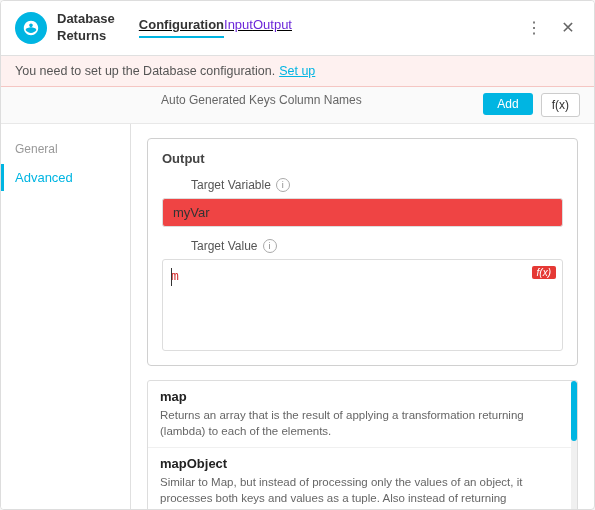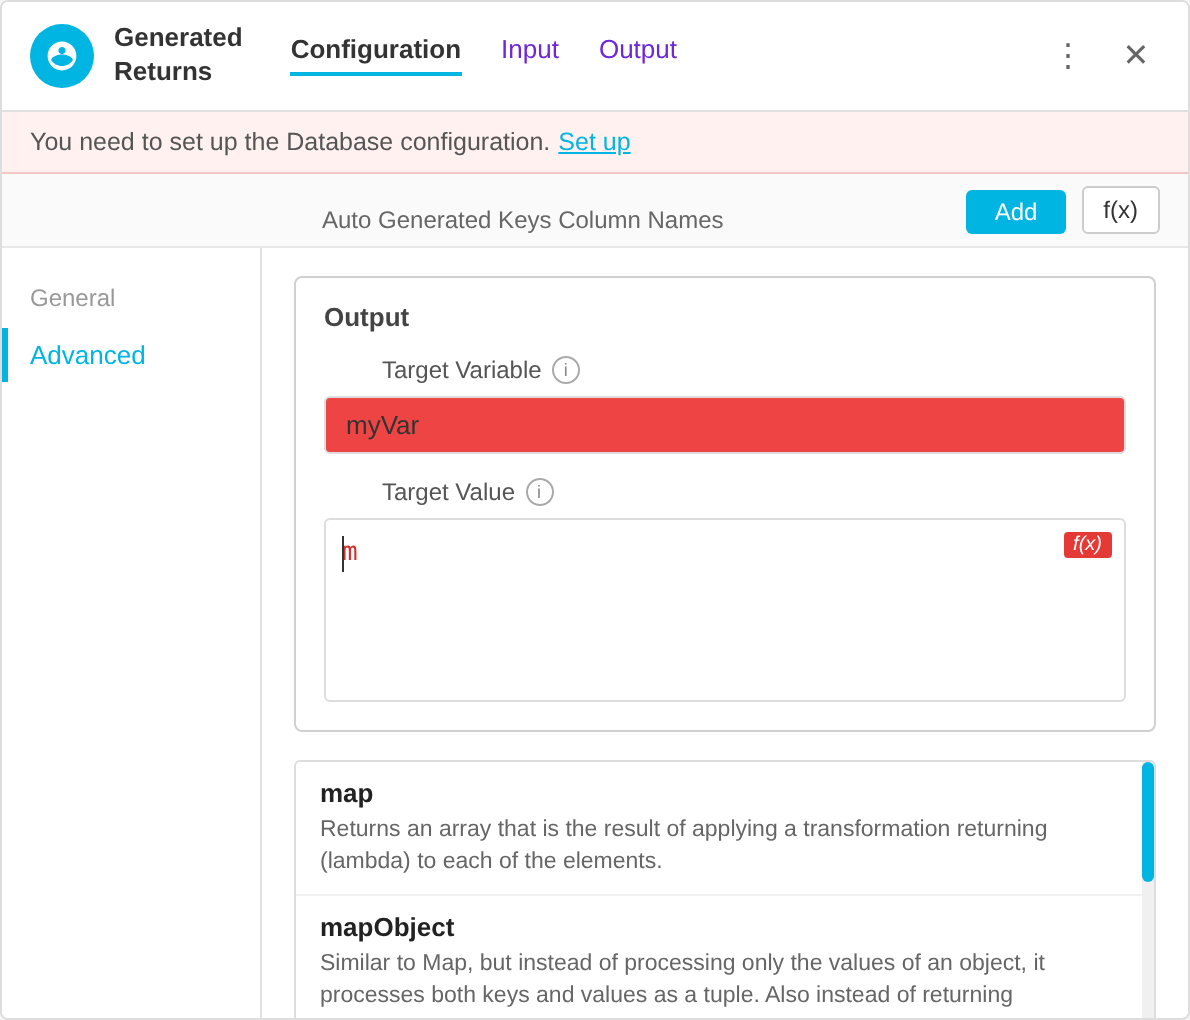--- a/index.html
+++ b/index.html
@@ -47,22 +47,22 @@
     }
     .titlebar-title {
       font-size: 13px;
       font-weight: 600;
       color: #333;
       line-height: 1.3;
       margin-right: 24px;
     }
     .titlebar-tabs {
       display: flex;
-      gap: 20px;
       flex: 1;
+      text-decoration: underline;
     }
     .tab {
       font-size: 13px;
       color: #6d28d9;
       padding-bottom: 4px;
       cursor: pointer;
       border-bottom: 2px solid transparent;
     }
     .tab.active {
       color: #333;
@@ -97,21 +97,21 @@
     }
     .alert-link {
       color: #00b5e2;
       text-decoration: underline;
       cursor: pointer;
     }
     
     .top-action-bar {
       padding: 6px 14px 6px 160px;
       display: flex;
-      align-items: flex-end;
+      align-items: flex-start;
       justify-content: flex-end;
       border-bottom: 1px solid #e8e8e8;
       background: #fafafa;
       gap: 8px;
     }
     .btn-add {
       background: #00b5e2;
       color: #fff;
       border: none;
       padding: 4px 14px;
@@ -308,21 +308,21 @@
 
 <div class="window">
 
   <div class="titlebar">
     <div class="titlebar-logo">
       <svg viewBox="0 0 20 20" fill="none">
         <path d="M10 2C5.6 2 2 5.6 2 10s3.6 8 8 8 8-3.6 8-8-3.6-8-8-8zm0 3c1.1 0 2 .9 2 2s-.9 2-2 2-2-.9-2-2 .9-2 2-2zm0 10.5c-2.5 0-4.7-1.3-6-3.2.03-2 4-3.1 6-3.1s5.97 1.1 6 3.1c-1.3 1.9-3.5 3.2-6 3.2z" fill="white"></path>
       </svg>
     </div>
     <div class="titlebar-title">
-      <div>Generated</div>
+      <div>Database</div>
       <div>Returns</div>
     </div>
     <div class="titlebar-tabs">
       <div class="tab active">Configuration</div>
       <div class="tab">Input</div>
       <div class="tab">Output</div>
     </div>
     <div class="titlebar-actions">
       <div class="icon-btn">⋮</div>
       <div class="icon-btn">✕</div>

